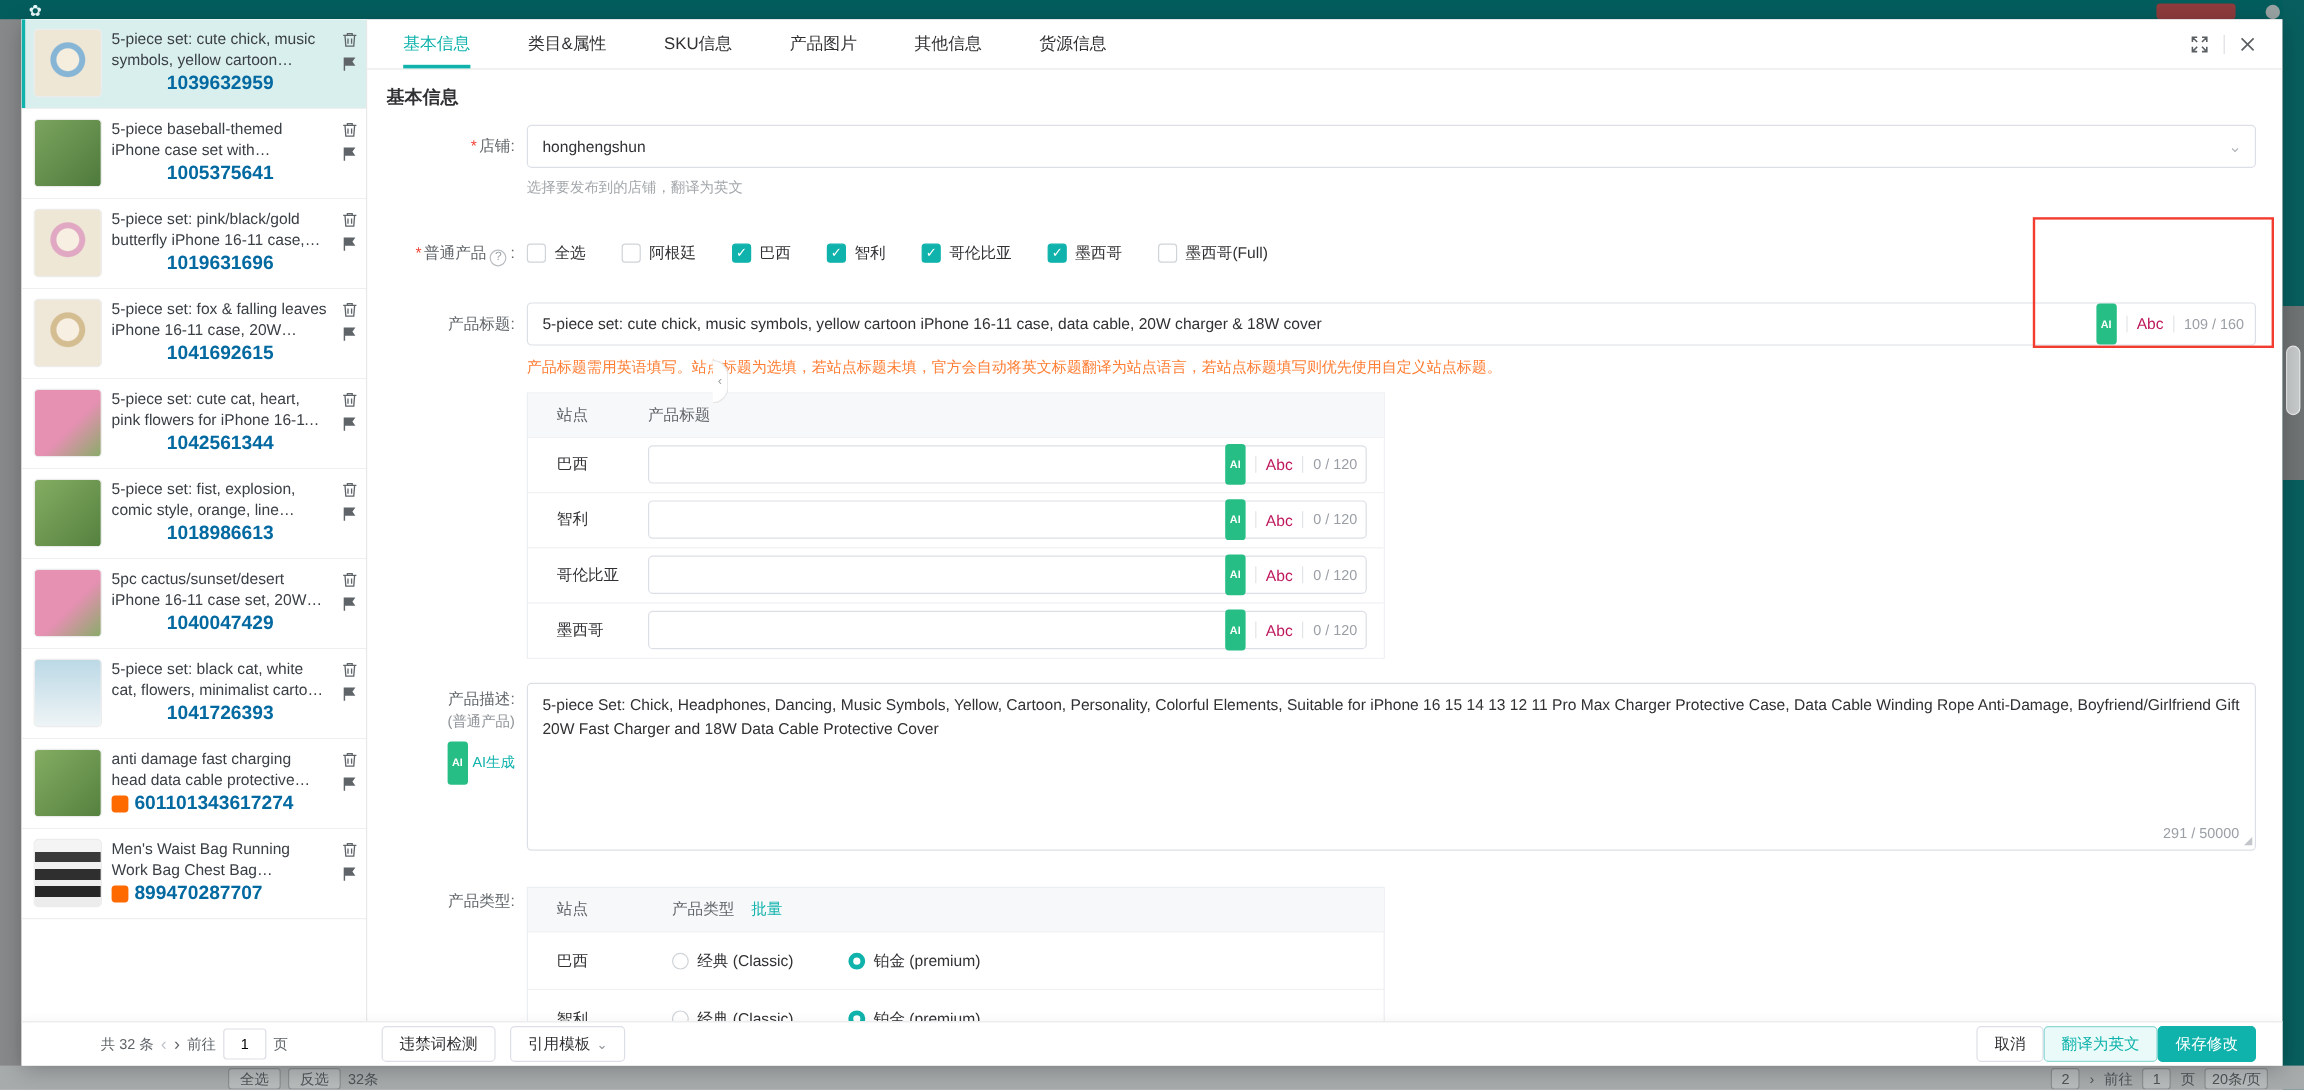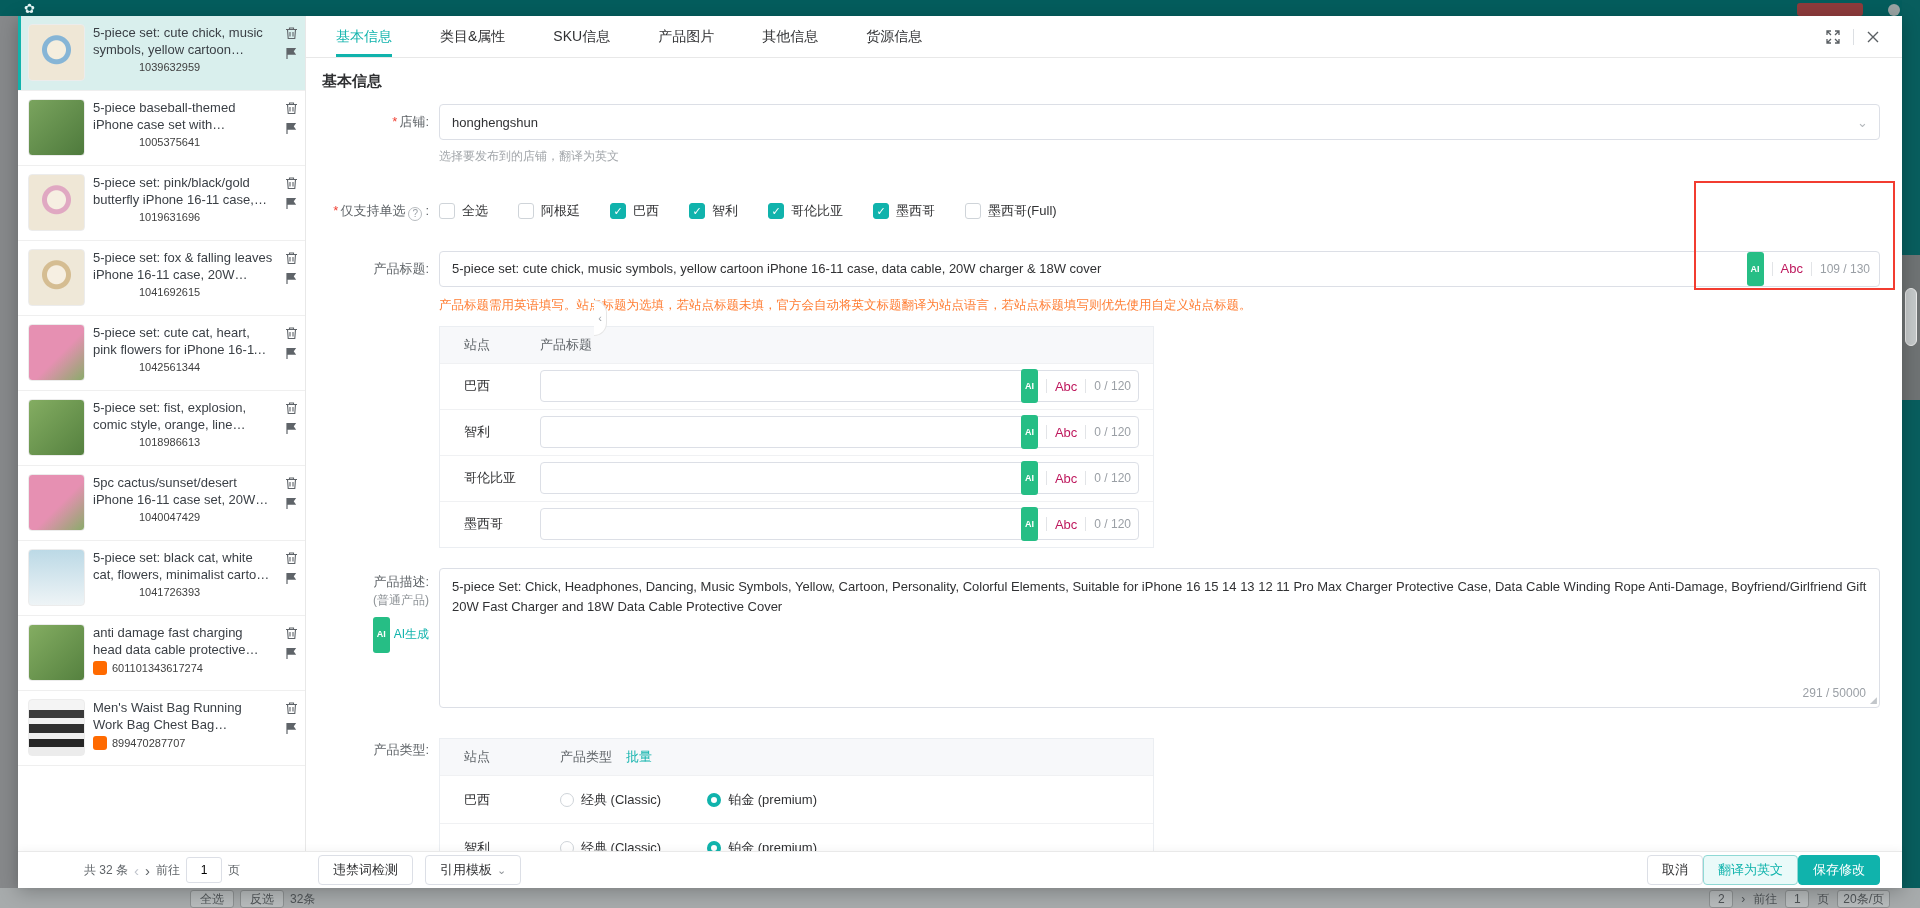--- a/index.html
+++ b/index.html
@@ -30,21 +30,21 @@
 
   
   .panel { grid-column:1; grid-row:1; border-right:1px solid #e8e8e8; overflow:hidden; position:relative; background:#fff; }
   .card { position:relative; height:75px; padding:8px 4px 8px 10px; display:flex; gap:8px; border-bottom:1px solid #efefef; background:#fff; cursor:pointer; }
   .card.sel { background:#d9efed; }
   .card.sel::before { content:""; position:absolute; left:0; top:0; bottom:0; width:3px; background:#10b3ac; }
   .thumb { width:57px; height:57px; flex:0 0 57px; border:1px solid #ececec; border-radius:4px; }
   .cbody { flex:1; min-width:0; padding-top:1px; }
   .ctitle { font-size:13px; line-height:1.27; color:#3a3f45; max-height:34px; overflow:hidden;
             display:-webkit-box; -webkit-line-clamp:2; -webkit-box-orient:vertical; }
-  .idrow { margin-top:3px; font-size:11px; color:#404040; padding-left:46px; display:flex; align-items:center; }
+  .idrow { margin-top:3px; font-size:16px; color:#0369a1; padding-left:46px; display:flex; align-items:center;font-weight:bold; }
   .card.has-badge .idrow { padding-left:0; }
   .pbadge { width:14px; height:14px; border-radius:3px; background:#ff6a00; display:inline-block; margin-right:5px; flex:0 0 14px; }
   .cicons { width:20px; flex:0 0 20px; display:flex; flex-direction:column; align-items:center; gap:7px; padding-top:2px; }
   .cicons svg { display:block; cursor:pointer; }
 
   .collapse-handle { position:absolute; left:288px; top:284px; width:13px; height:36px; background:#fff;
                      border:1px solid #e6e6e6; border-left:none; border-radius:0 18px 18px 0; z-index:6;
                      display:flex; align-items:center; justify-content:center; color:#9aa0a5; font-size:11px; cursor:pointer; }
 
   
@@ -379,21 +379,21 @@
       <div class="frow">
         <div class="lbl"><span class="star">*</span><span>店铺</span><span>:</span></div>
         <div class="ctl">
           <input class="inputbox" readonly="" value="honghengshun" style="">
           <span class="sel-chevron">⌄</span>
         </div>
       </div>
       <div class="helper">选择要发布到的店铺，翻译为英文</div>
 
       <div class="frow" style="margin-top:28px;">
-        <div class="lbl" style="padding-top:10px;"><span class="star">*</span><span>仅支持单选</span><span class="qicon">?</span><span>:</span></div>
+        <div class="lbl" style="padding-top:10px;"><span class="star">*</span><span>普通产品</span><span class="qicon">?</span><span>:</span></div>
         <div class="ctl">
           <div class="cbrow">
             <span class="cbitem">
                 <span class="cb"></span>
                 <span>全选</span>
               </span>
             <span class="cbitem">
                 <span class="cb"></span>
                 <span>阿根廷</span>
               </span>
@@ -431,21 +431,21 @@
 
       <div class="frow" style="margin-top:30px;">
         <div class="lbl"><span>产品标题</span><span>:</span></div>
         <div class="ctl">
           <input class="inputbox" style="padding-right: 220px;" value="5-piece set: cute chick, music symbols, yellow cartoon iPhone 16-11 case, data cable, 20W charger &amp; 18W cover">
           <div class="meta">
             <span class="aibadge">AI</span>
             <span class="vdiv"></span>
             <span class="abclink">Abc</span>
             <span class="vdiv"></span>
-            <span class="counter">109 / 130</span>
+            <span class="counter">109 / 160</span>
           </div>
         </div>
       </div>
       <div class="warn">产品标题需用英语填写。站点标题为选填，若站点标题未填，官方会自动将英文标题翻译为站点语言，若站点标题填写则优先使用自定义站点标题。</div>
 
       <div class="table">
         <div class="thead">
           <span class="th-site">站点</span>
           <span>产品标题</span>
         </div>

